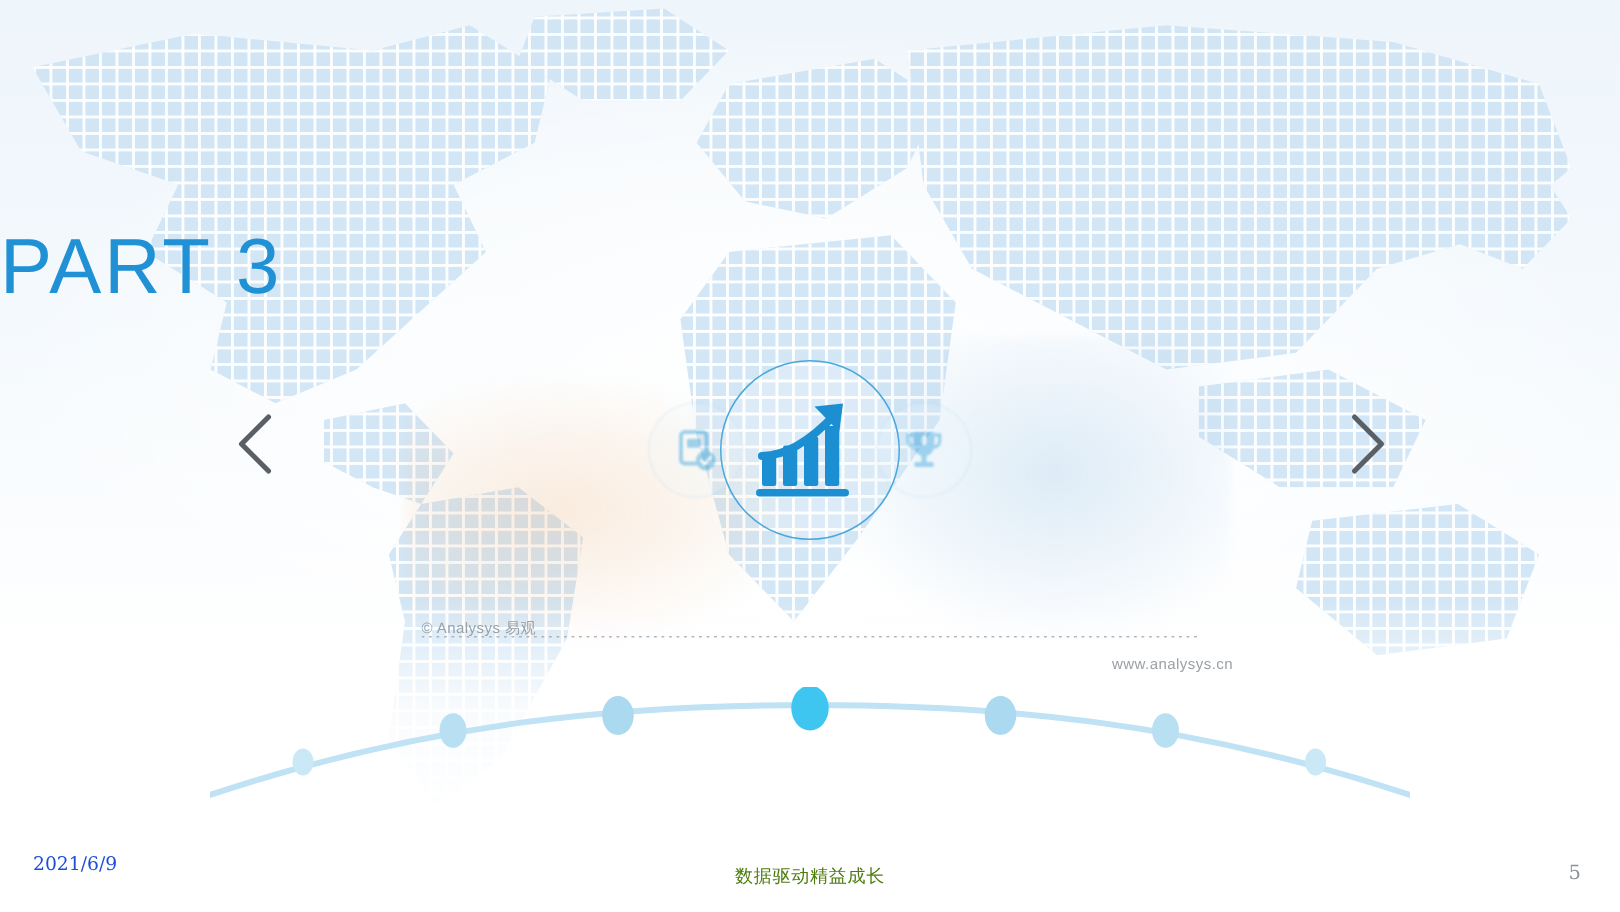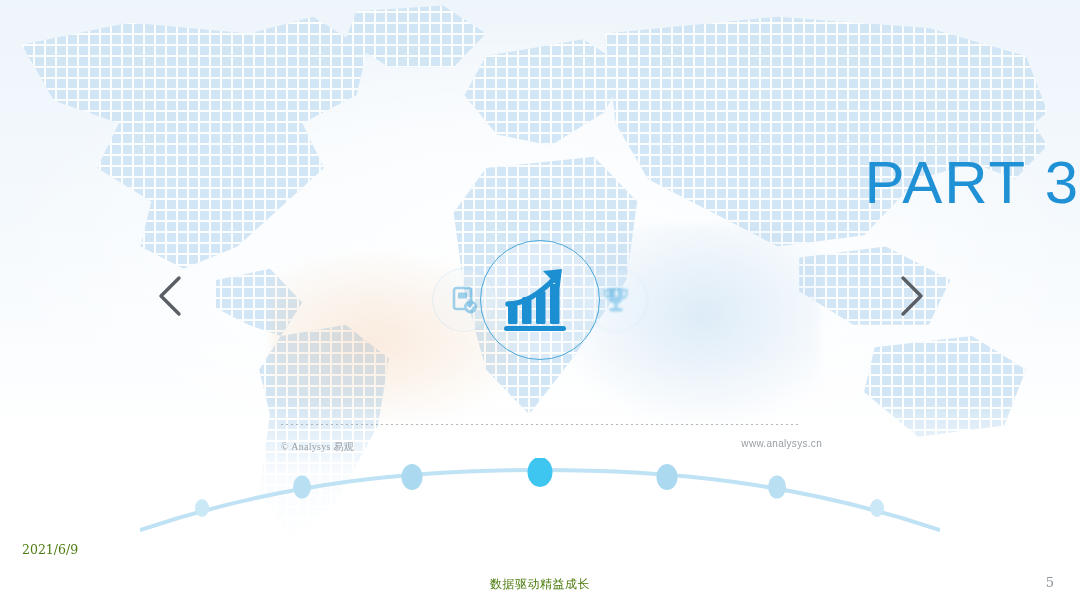--- a/index.html
+++ b/index.html
@@ -99,22 +99,22 @@
     color: #5a5f66;
   }
   .nav-prev { left: 148px; }
   .nav-next { left: 888px; }
   .nav-arrow svg { display: block; width: 100%; height: 100%; }
 
   
   .part-label {
     position: absolute;
     left: 0; right: 0; top: 148px;
-    text-align: right;
-    font-size: 60px;
+    text-align: left;
+    font-size: 52px;
     letter-spacing: 2px;
     color: #2191d6;
     font-weight: 400;
     font-family: "Liberation Sans", "DejaVu Sans", sans-serif;
   }
 
   
   .icon-cluster {
     position: absolute;
     left: 0; right: 0; top: 232px;
@@ -161,25 +161,25 @@
     width: 518px;
     height: 1px;
     background-image: linear-gradient(to right, #9aa0a6 0 2px, transparent 2px 5px);
     background-size: 5px 1px;
     opacity: 0.75;
   }
 
   .credit {
     position: absolute;
     left: 281px;
-    top: 440px;
+    top: 412px;
     font-size: 10px;
     color: #9aa0a6;
     letter-spacing: 0.3px;
-    font-family: Liberation Serif, serif;
+    font-family: Liberation Sans, sans-serif;
   }
   .site {
     position: absolute;
     right: 258px;
     top: 438px;
     font-size: 10px;
     color: #9aa0a6;
     letter-spacing: 0.3px;
     font-family: Liberation Sans, sans-serif;
   }
@@ -190,23 +190,23 @@
     left: 140px;
     top: 458px;
     width: 800px;
     height: 80px;
   }
   .dot-arc svg { display: block; }
 
   
   .footer-date {
     position: absolute;
-    left: 22px; top: 542px;
+    left: 22px; top: 568px;
     font-size: 12.5px;
-    color: #4d7c0f;
+    color: #1d4ed8;
     font-family: "DejaVu Serif", "Liberation Serif", serif;
   }
   .footer-center {
     position: absolute;
     left: 0; right: 0; top: 576px;
     text-align: center;
     font-size: 12px;
     color: #4d7c0f;
     letter-spacing: 0.5px;
     font-family: "DejaVu Sans", "Liberation Sans", sans-serif;

